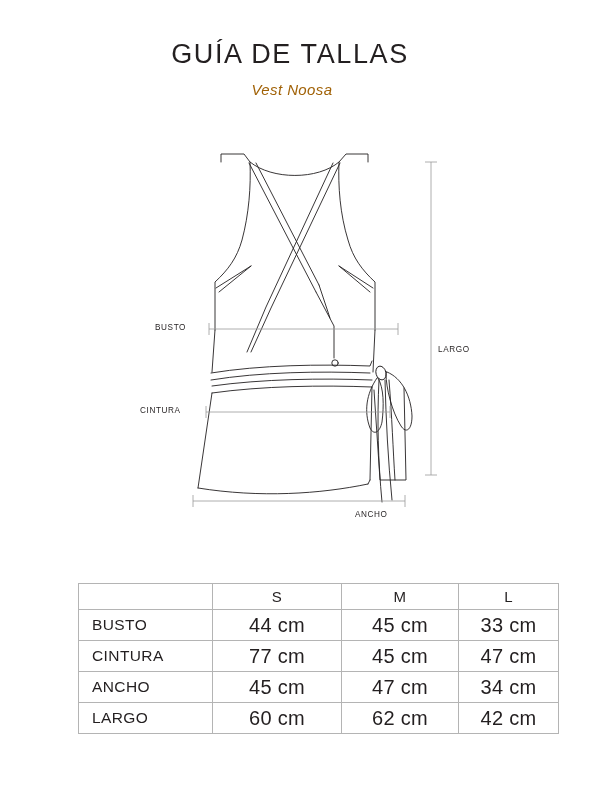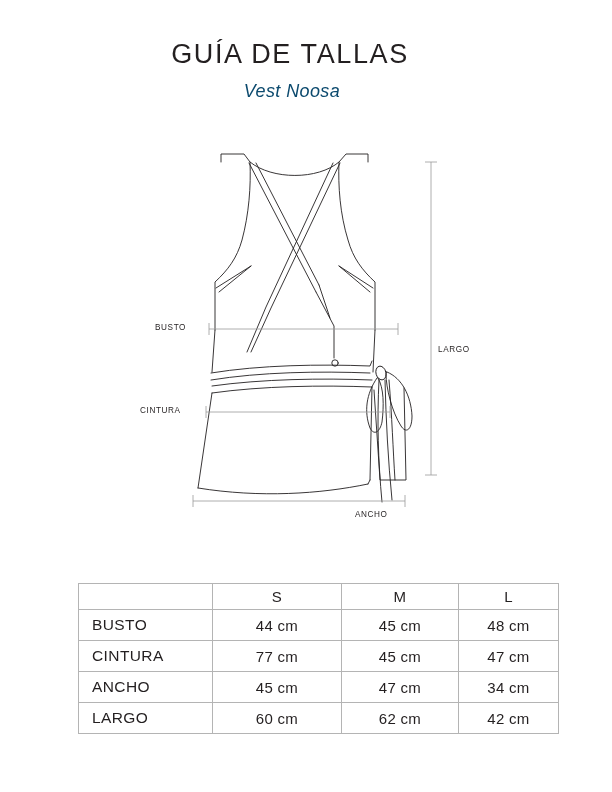--- a/index.html
+++ b/index.html
@@ -26,25 +26,25 @@
   }
   #doc-title {
     font-size: 27px;
     letter-spacing: 1.6px;
     font-weight: 400;
     color: #231f20;
     line-height: 1.1;
     margin: 0;
   }
   #doc-subtitle {
-    font-size: 18px;
+    font-size: 15px;
     font-style: italic;
     font-weight: 500;
     letter-spacing: 0.4px;
-    color: #0c4a6e;
+    color: #a16207;
     margin: 12px 0 0 4px;
     line-height: 1.1;
   }
 
   
   #illustration-wrap {
     position: absolute;
     top: 140px;
     left: 120px;
     width: 380px;
@@ -73,21 +73,21 @@
     top: 583px;
     width: 480px;
     border-collapse: collapse;
     table-layout: fixed;
   }
   #size-table td, #size-table th {
     border: 1px solid #b4b4b4;
     padding: 0;
     height: 30px;
     font-weight: 400;
-    font-size: 15px;
+    font-size: 20px;
     color: #231f20;
     text-align: center;
     vertical-align: middle;
     letter-spacing: 0.3px;
   }
   #size-table th {
     height: 25px;
     font-size: 15px;
   }
   #size-table .row-head {
@@ -216,21 +216,21 @@
       <th>S</th>
       <th>M</th>
       <th>L</th>
     </tr>
   </thead>
   <tbody>
     <tr>
       <td class="row-head">BUSTO</td>
       <td>44 cm</td>
       <td>45 cm</td>
-      <td>48 cm</td>
+      <td>33 cm</td>
     </tr>
     <tr>
       <td class="row-head">CINTURA</td>
       <td>77 cm</td>
       <td>45 cm</td>
       <td>47 cm</td>
     </tr>
     <tr>
       <td class="row-head">ANCHO</td>
       <td>45 cm</td>

